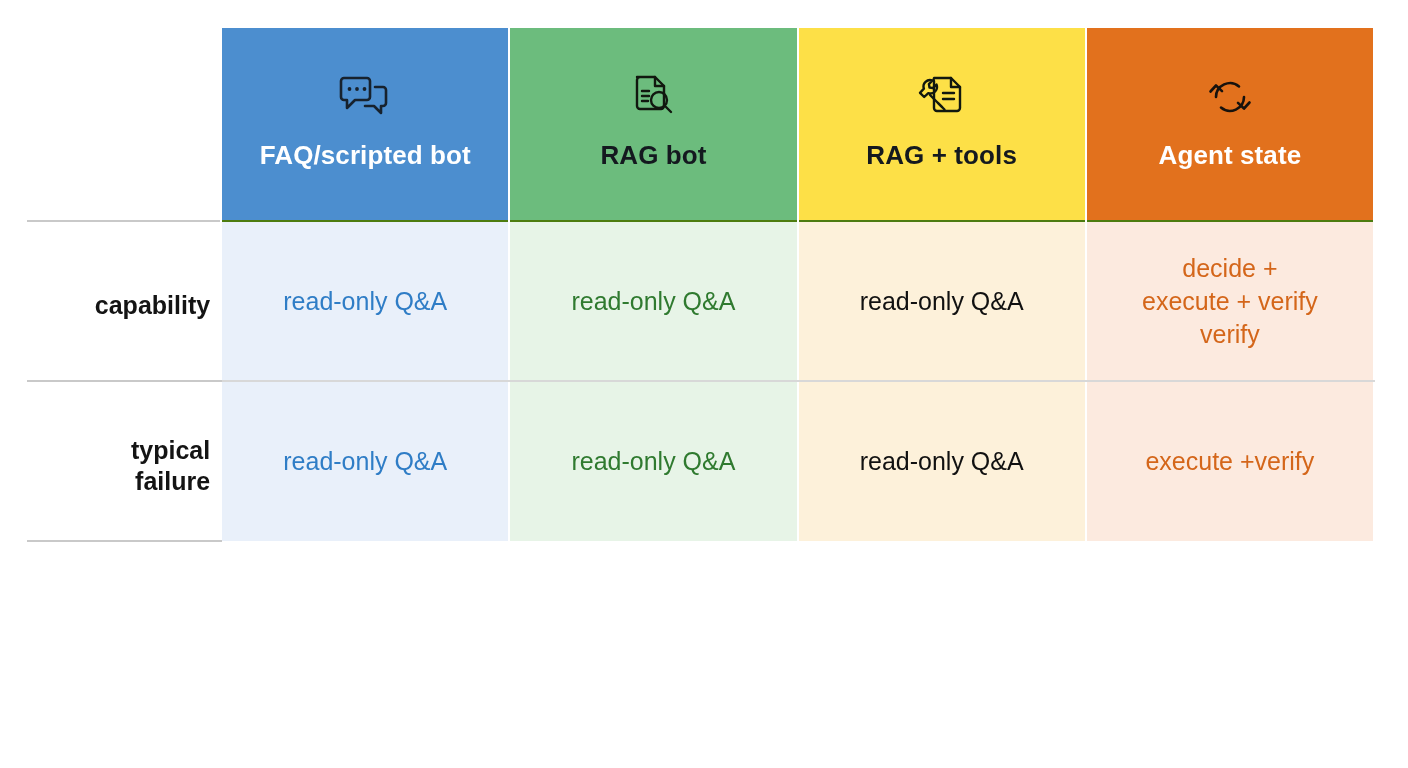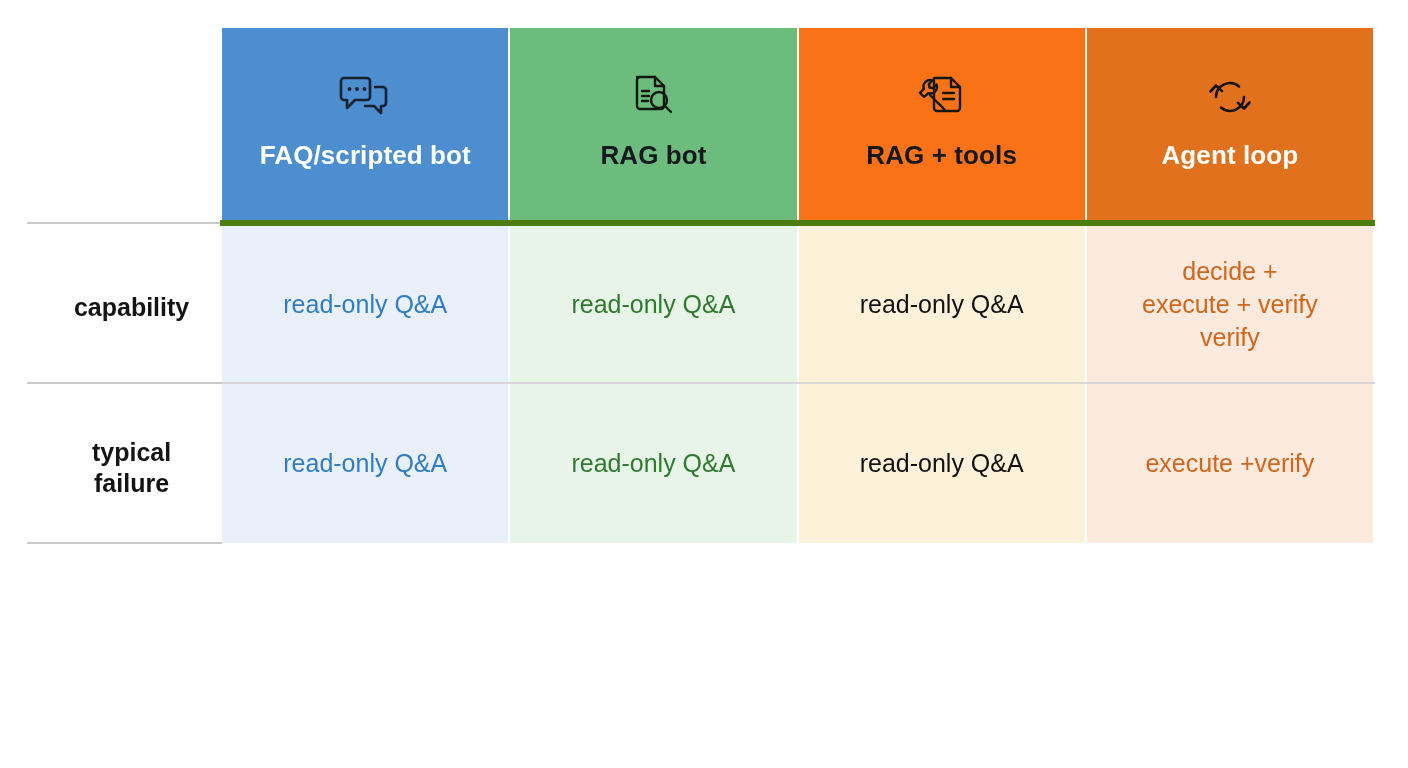--- a/index.html
+++ b/index.html
@@ -60,51 +60,51 @@
     display: block;
     font-size: 26px;
     font-weight: 700;
     letter-spacing: 0.1px;
     line-height: 1.1;
     text-align: center;
   }
 
   .col-blue   { background: #4c8ecf; }
   .col-green  { background: #6cbc7d; margin-left: 30px; }
-  .col-amber  { background: #f97316; }
+  .col-amber  { background: #fde047; }
   .col-orange { background: #e2711d; }
 
   .title-light { color: #ffffff; }
   .title-dark  { color: #14191f; }
 
   
   .row-label {
     background: #ffffff;
     vertical-align: middle;
-    text-align: center;
+    text-align: right;
     padding: 17px 10px 8px 26px;
     font-size: 25px;
     font-weight: 700;
     color: #141414;
     line-height: 1.22;
     border-bottom: 2px solid #c9c9c9;
   }
   tbody tr:first-child .row-label { border-top: 2px solid #c9c9c9; }
 
   .cell {
     vertical-align: middle;
     text-align: center;
     padding: 10px 12px;
     font-size: 25px;
     line-height: 1.32;
     border-bottom: 2px solid #d8d8d8;
     border-left: 2px solid #ffffff;
     border-right: 2px solid #ffffff;
   }
-  tbody tr:first-child .cell { border-top: 6px solid #4d7c0f; }
+  tbody tr:first-child .cell { border-top: 2px solid #4d7c0f; }
   tbody tr:last-child .cell  { border-bottom: none; }
 
   .cell-blue   { background: #e9f0fa; color: #2f7dc6; }
   .cell-green  { background: #e7f4e7; color: #2f7a2f; }
   .cell-amber  { background: #fdf1da; color: #111111; }
   .cell-orange { background: #fcead f; background: #fceadf; color: #d4661a; }
 
   .r1 { height: 160px; }
   .r2 { height: 124px; }
   .r3 { height: 124px; }
@@ -170,21 +170,21 @@
 
         <th class="head-cell col-orange">
           <span class="icon-wrap">
             <svg width="50" height="48" viewBox="0 0 50 48" fill="none" stroke="#17120d" stroke-width="2.6" stroke-linecap="round" stroke-linejoin="round">
               <path d="M11 24a14 14 0 0 1 23-10.6"></path>
               <path d="M39 24a14 14 0 0 1-23 10.6"></path>
               <path d="M5.5 18.5L11 12.5l6 5.6"></path>
               <path d="M44.5 29.5L39 35.5l-6-5.6"></path>
             </svg>
           </span>
-          <span class="head-title title-light">Agent loop</span>
+          <span class="head-title title-light">Agent state</span>
         </th>
       </tr>
     </thead>
 
     <tbody>
       <tr class="r1">
         <th class="row-label">capability</th>
         <td class="cell cell-blue">read-only Q&amp;A</td>
         <td class="cell cell-green">read-only Q&amp;A</td>
         <td class="cell cell-amber">read-only Q&amp;A</td>

